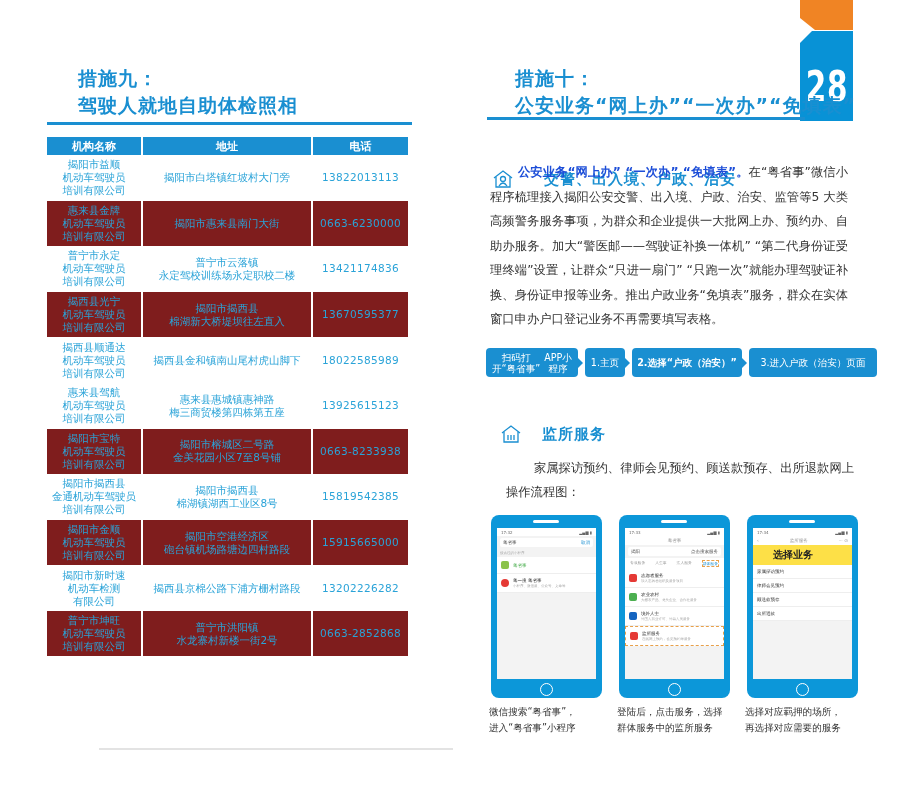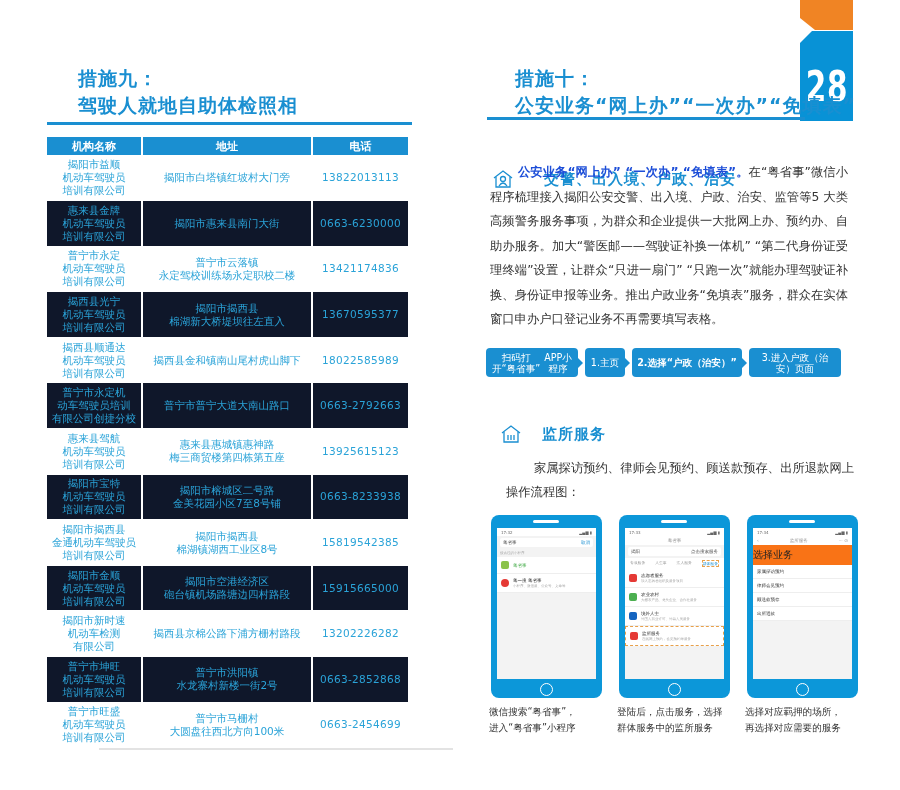--- a/index.html
+++ b/index.html
@@ -10,21 +10,21 @@
   .left { position: absolute; left: 45px; top: 0; width: 370px; }
   .h-title { color: #1a8fd1; font-weight: bold; font-size: 19px; line-height: 27px; letter-spacing: 1px; margin-left: 28px; }
   .left .h-title { position: absolute; top: 65px; left: 5px; white-space: nowrap; }
   .left .rule { position: absolute; top: 122px; left: 2px; width: 365px; height: 3px; background: #1a8fd1; }
 
   table.inst { position: absolute; top: 137px; left: 2px; width: 361px; border-collapse: collapse; table-layout: fixed; }
   table.inst th { background: #1a8fd1; color: #fff; font-size: 11px; font-weight: bold; height: 18px; border-right: 2px solid #fff; text-align: center; }
   table.inst th:last-child { border-right: none; }
   table.inst td { color: #2aa3d8; font-size: 10.5px; text-align: center; line-height: 13px; height: 45.6px; border-right: 2px solid #fff; border-bottom: 1px solid #fff; padding: 0 1px; }
   table.inst td:last-child { border-right: none; font-size: 10.5px; letter-spacing: 0.3px; }
-  table.inst tr.alt td { background: #0f172a; }
+  table.inst tr.alt td { background: #7f1d1d; }
   table.inst .col1 { width: 95px; }
   table.inst .col2 { width: 170px; }
   table.inst .col3 { width: 96px; }
   .table-end { position: absolute; top: 748px; left: 54px; width: 354px; height: 2px; background: #e3e3e3; }
 
   
   .right .h-title { position: absolute; left: 487px; top: 65px; white-space: nowrap; }
   .right .rule { position: absolute; left: 487px; top: 117px; width: 318px; height: 3px; background: #1a8fd1; }
   .tab-orange { position: absolute; left: 800px; top: 0; width: 53px; height: 30px; background: #f08424;
     clip-path: polygon(0 0, 100% 0, 100% 100%, 15px 100%, 0 18px); }
@@ -48,21 +48,21 @@
   .phone .speaker { position: absolute; top: 5px; left: 42px; width: 26px; height: 3px; background: #fff; border-radius: 2px; }
   .phone .screen { position: absolute; top: 13px; left: 6px; width: 99px; height: 151px; background: #f3f3f3; overflow: hidden; font-size: 4px; color: #999; }
   .phone .home { position: absolute; top: 168px; left: 49px; width: 13px; height: 13px; border: 1.5px solid #fff; border-radius: 50%; }
   .phone .caption { position: absolute; top: 189px; left: -2px; width: 120px; font-size: 9.6px; line-height: 16px; color: #333; white-space: nowrap; }
   .scr-status { height: 8px; display: flex; justify-content: space-between; padding: 2px 4px 0; font-size: 4px; color: #666; background: #fff; }
   .scr-search { margin: 2px 3px; height: 9px; background: #fff; border-radius: 2px; font-size: 4.5px; color: #555; padding: 2px 3px; display: flex; justify-content: space-between; }
   .scr-item { background: #fff; padding: 4px; border-bottom: 1px solid #eee; font-size: 4.5px; color: #333; display: flex; align-items: center; gap: 4px; }
   .scr-item .dot { width: 8px; height: 8px; border-radius: 2px; display: inline-block; }
   .scr-sub { font-size: 3.5px; color: #aaa; }
   .dashed { border: 1px dashed #e8a04a; }
-  .scr-big { font-size: 10px; font-weight: normal; color: #222; padding: 3px 0; background: #f97316; }
+  .scr-big { font-size: 10px; font-weight: bold; color: #222; padding: 3px 20px; background: #fde047; }
 </style>
 </head>
 <body>
 
 <div class="left">
   <div class="h-title">
     <div>措施九：</div>
     <div>驾驶人就地自助体检照相</div>
   </div>
   <div class="rule"></div>
@@ -141,33 +141,20 @@
             <div>机动车驾驶员</div>
             <div>培训有限公司</div>
           </td>
           <td>
             <div>揭西县金和镇南山尾村虎山脚下</div>
           </td>
           <td>
             <div>18022585989</div>
           </td>
         </tr>
-        <tr class="alt">
-          <td>
-            <div>普宁市永定机</div>
-            <div>动车驾驶员培训</div>
-            <div>有限公司创捷分校</div>
-          </td>
-          <td>
-            <div>普宁市普宁大道大南山路口</div>
-          </td>
-          <td>
-            <div>0663-2792663</div>
-          </td>
-        </tr>
         <tr>
           <td>
             <div>惠来县驾航</div>
             <div>机动车驾驶员</div>
             <div>培训有限公司</div>
           </td>
           <td>
             <div>惠来县惠城镇惠神路</div>
             <div>梅三商贸楼第四栋第五座</div>
           </td>
@@ -235,34 +222,20 @@
             <div>普宁市坤旺</div>
             <div>机动车驾驶员</div>
             <div>培训有限公司</div>
           </td>
           <td>
             <div>普宁市洪阳镇</div>
             <div>水龙寨村新楼一街2号</div>
           </td>
           <td>
             <div>0663-2852868</div>
-          </td>
-        </tr>
-        <tr>
-          <td>
-            <div>普宁市旺盛</div>
-            <div>机动车驾驶员</div>
-            <div>培训有限公司</div>
-          </td>
-          <td>
-            <div>普宁市马栅村</div>
-            <div>大圆盘往西北方向100米</div>
-          </td>
-          <td>
-            <div>0663-2454699</div>
           </td>
         </tr>
       </tbody>
   </table>
   <div class="table-end"></div>
 </div>
 
 <div class="right">
   <div class="tab-orange"></div>
   <div class="tab-blue"></div>
@@ -297,21 +270,21 @@
     </div>
     <div class="arrow"></div>
     <div class="step" style="width:40px;">
         <span>1.主页</span>
       </div>
     <div class="arrow"></div>
     <div class="step" style="width:110px;font-weight:bold;">
         <span>2.选择“户政（治安）”</span>
       </div>
     <div class="arrow"></div>
-    <div class="step" style="width:92px;">
+    <div class="step" style="width:128px;">
         <span>3.进入户政（治安）页面</span>
       </div>
   </div>
 
   <div class="sec-head" style="left:500px; top:424px;">
     <span class="ico">
       <svg width="22" height="20" viewBox="0 0 22 20" fill="none" stroke="#1a8fd1" stroke-width="1.3">
         <path d="M2 9 L11 2 L20 9"></path>
           <path d="M4 8 V18 H18 V8"></path>
         <path d="M8 11 V16 M11 11 V16 M14 11 V16"></path>

